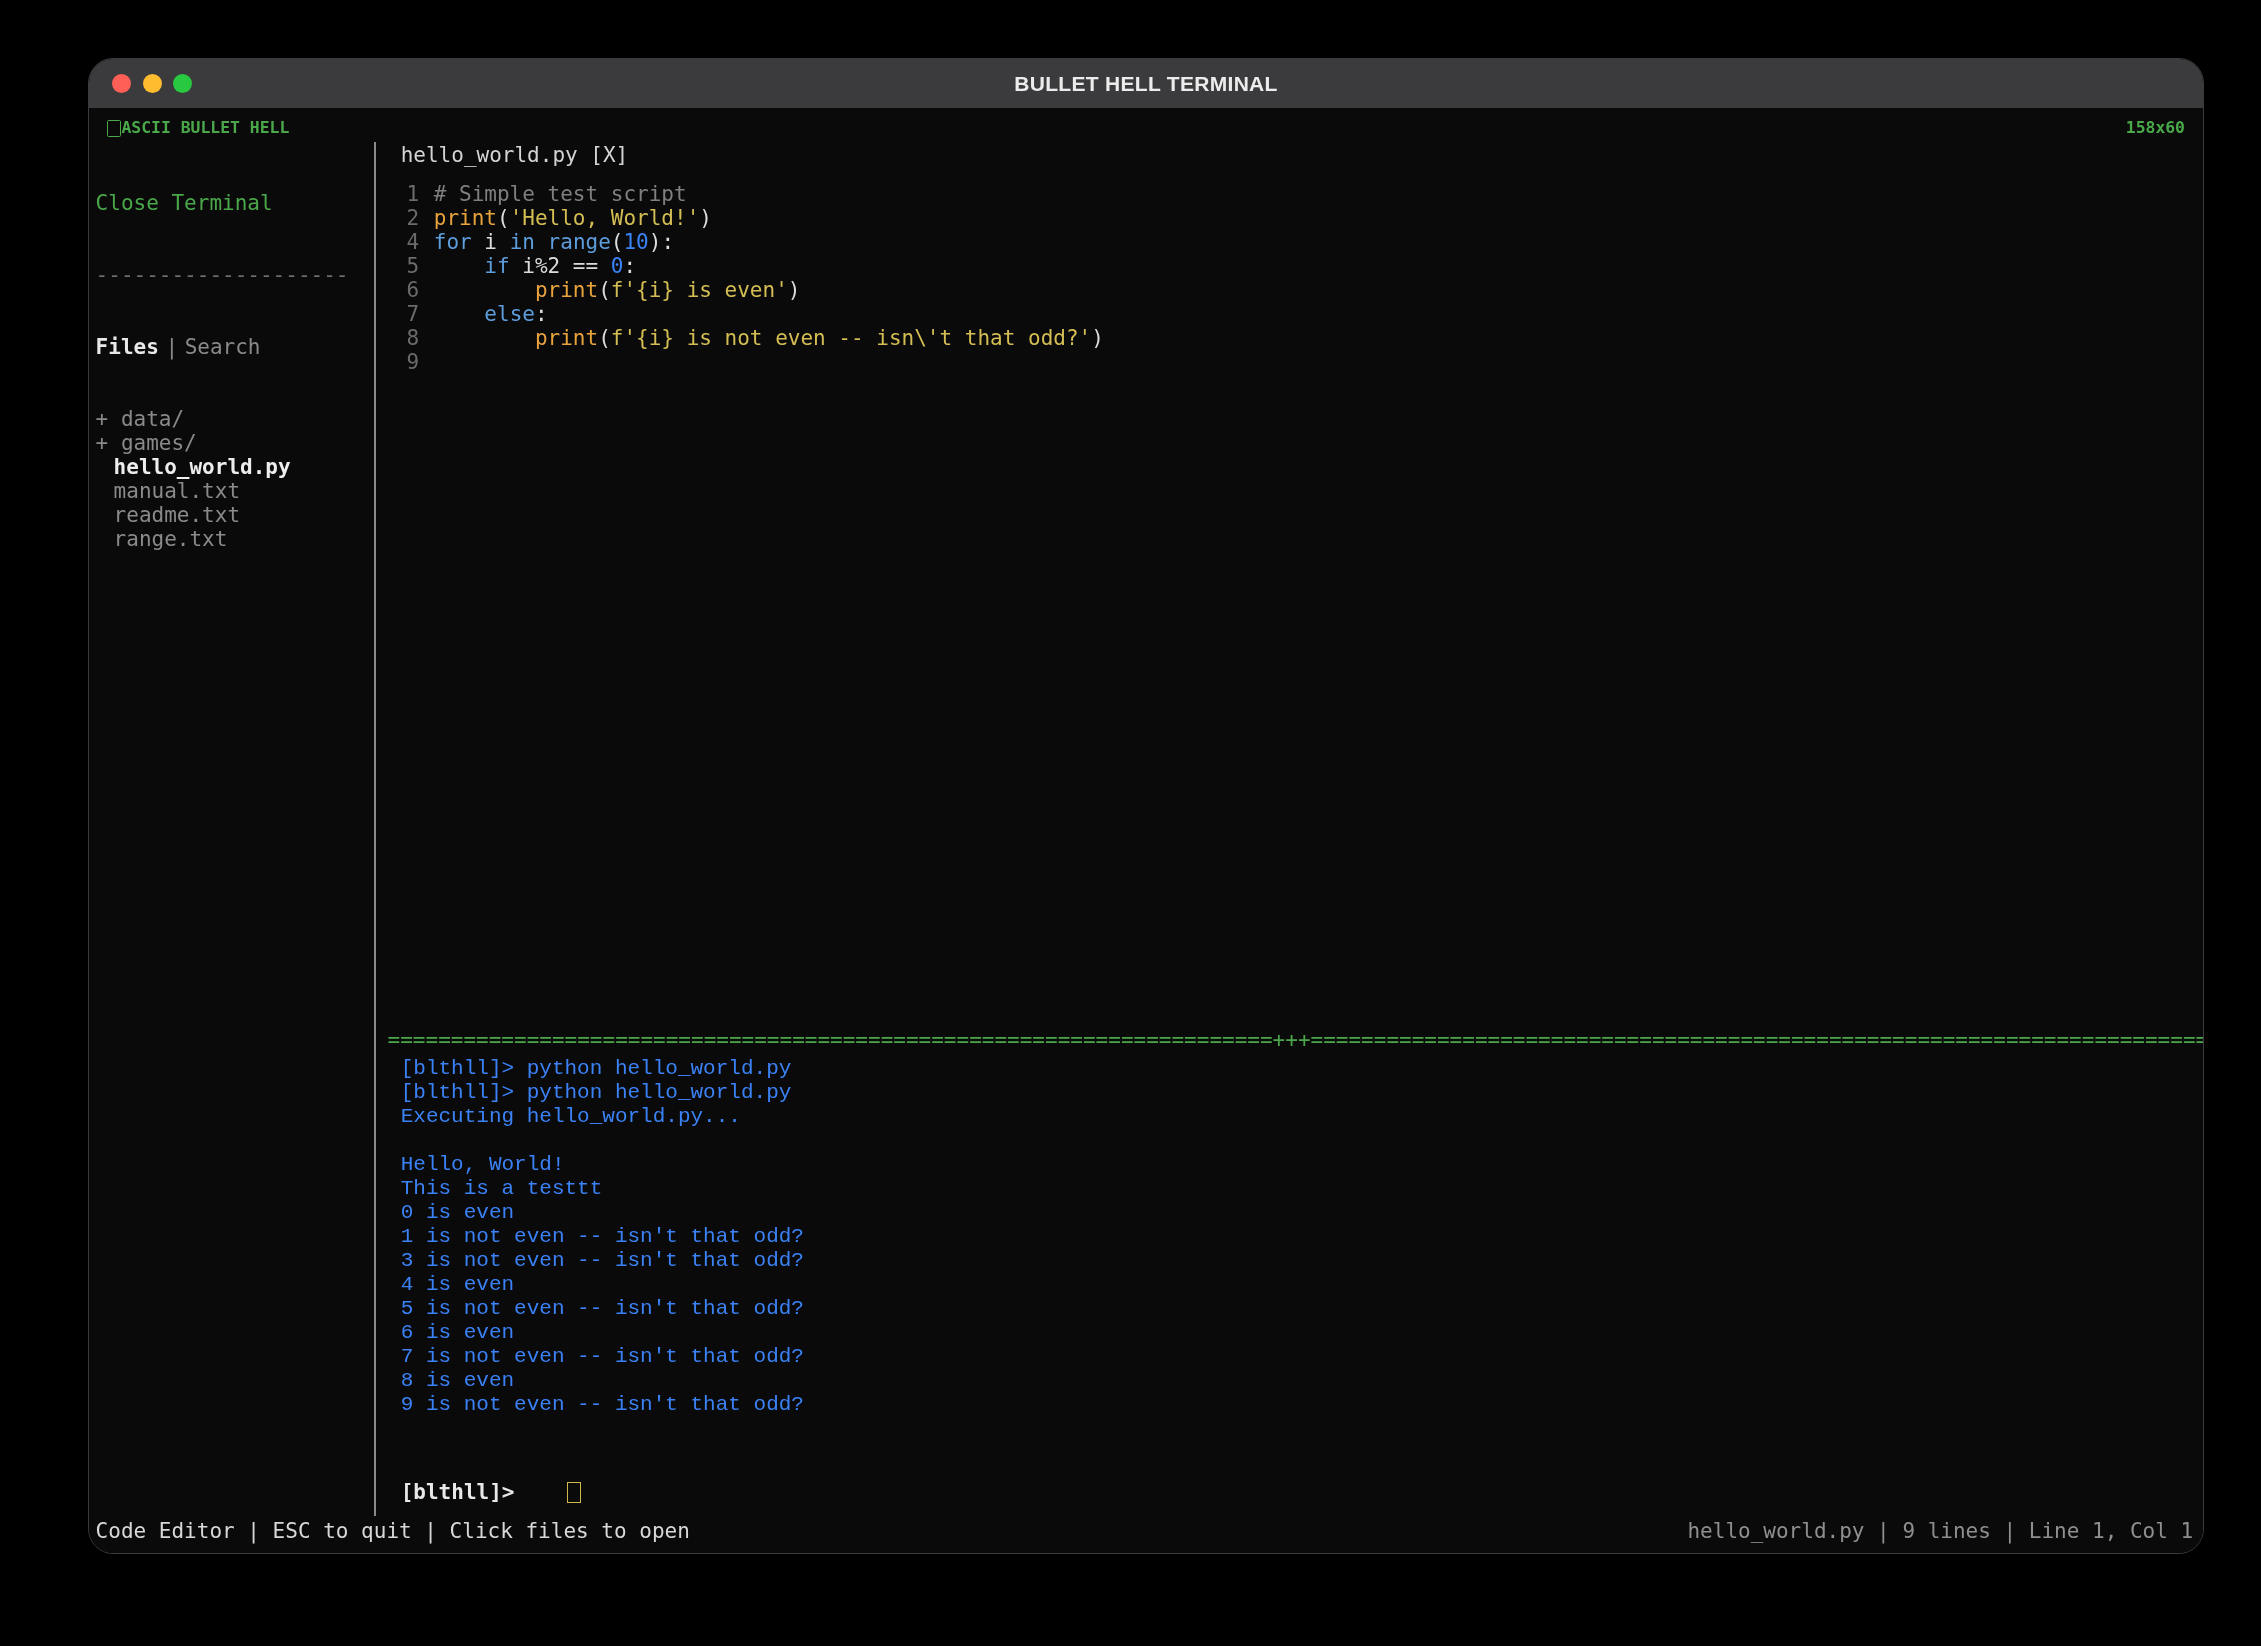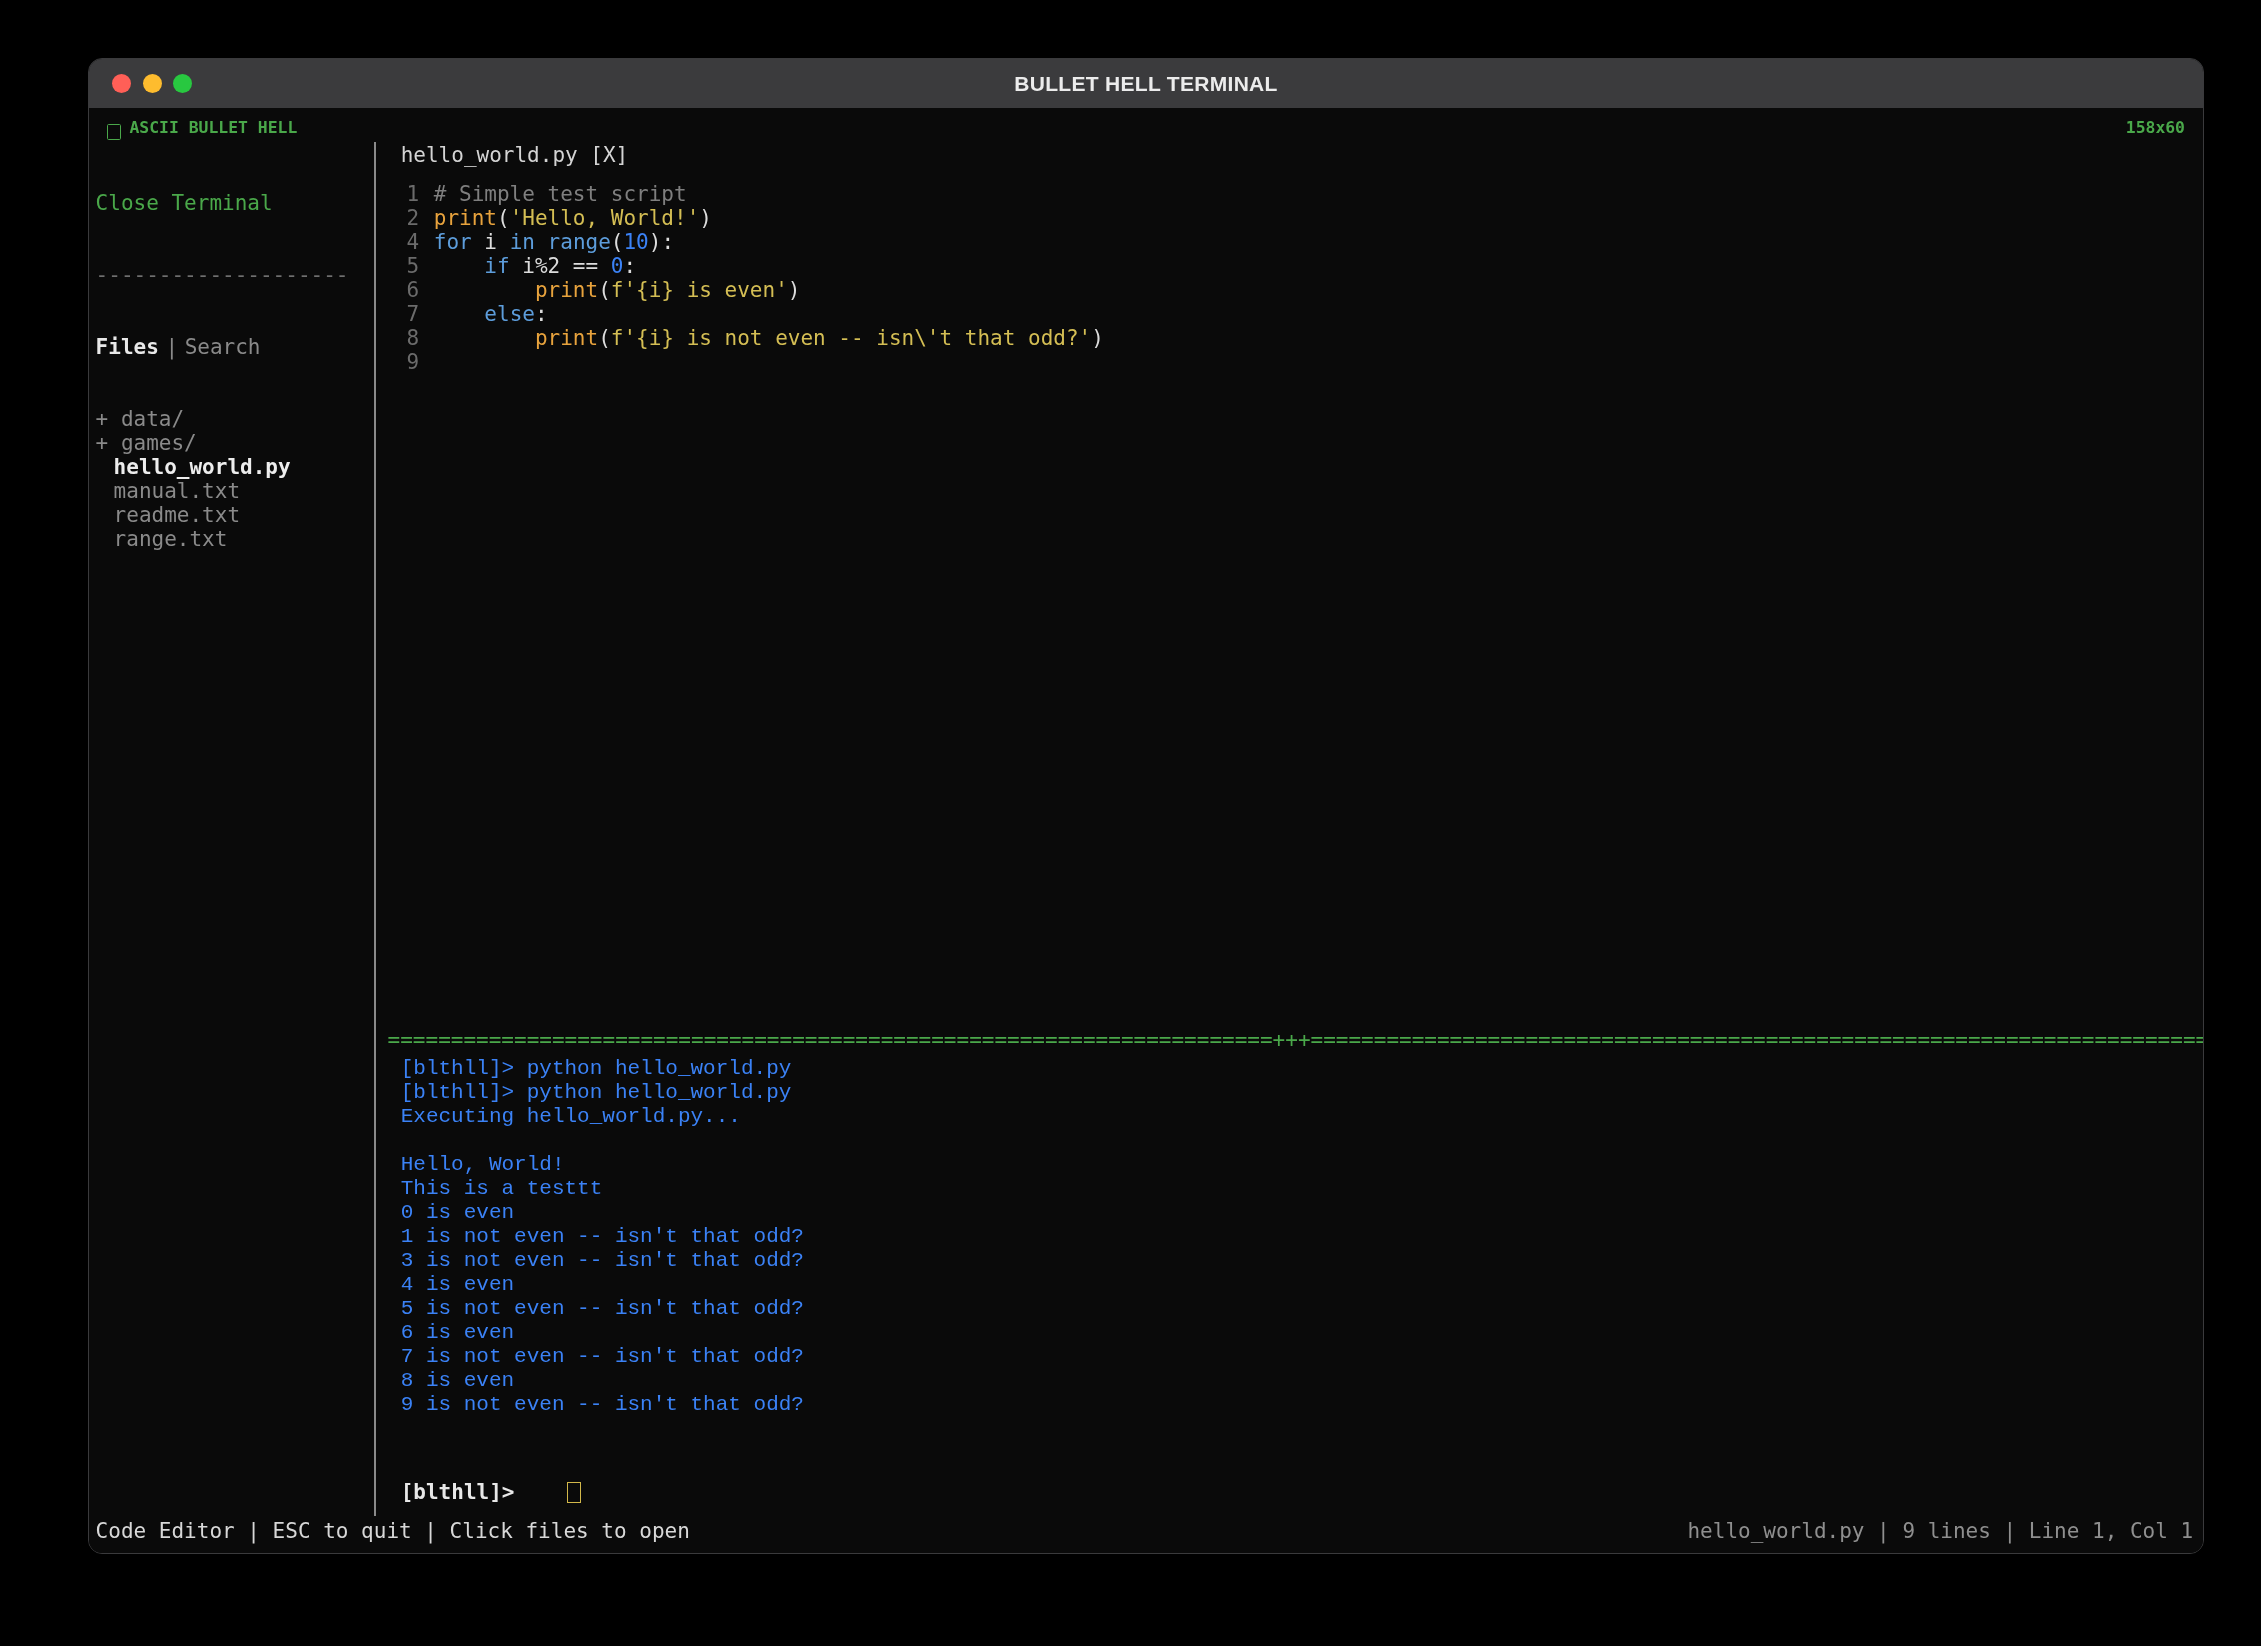--- a/index.html
+++ b/index.html
@@ -7,21 +7,21 @@
     width: 2261px; height: 1647px;
     background: #000000;
     overflow: hidden;
   }
   .window {
     position: absolute;
     left: 88px; top: 58px;
     width: 2114px; height: 1494px;
     background: #0a0a0a;
     border: 0.8px solid #3a3a3c;
-    border-radius: 14px;
+    border-radius: 25px;
     overflow: hidden;
     display: flex;
     flex-direction: column;
     box-shadow: 0 16.4px 49px rgba(0,0,0,0.8);
   }
   .titlebar {
     flex: none;
     height: 49px;
     background: #3b3b3d;
     display: flex;
@@ -62,21 +62,21 @@
   .topbar {
     flex: none;
     display: flex;
     justify-content: space-between;
     align-items: center;
     padding: 8.2px 18px 1.6px 18px;
     color: #4aa84a;
     font-size: 16.4px;
     font-weight: bold;
   }
-  .app-label-wrap { display: flex; align-items: flex-end; gap: 9px; }
+  .app-label-wrap { display: flex; align-items: center; gap: 1px; }
   .term-icon {
     display: inline-block;
     width: 11.5px; height: 14.7px;
     border: 1.6px solid #4aa84a;
     border-radius: 1.6px;
   }
 
   .main {
     flex: 1;
     min-height: 0;

